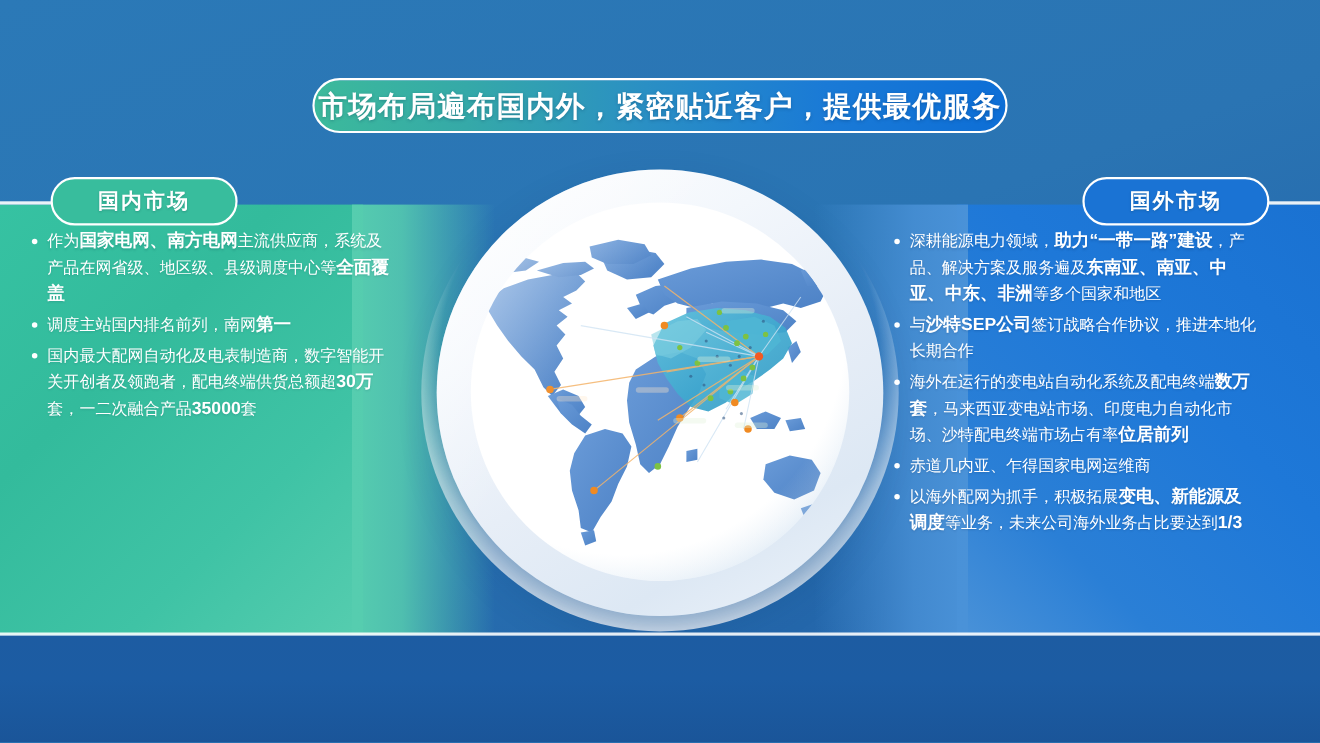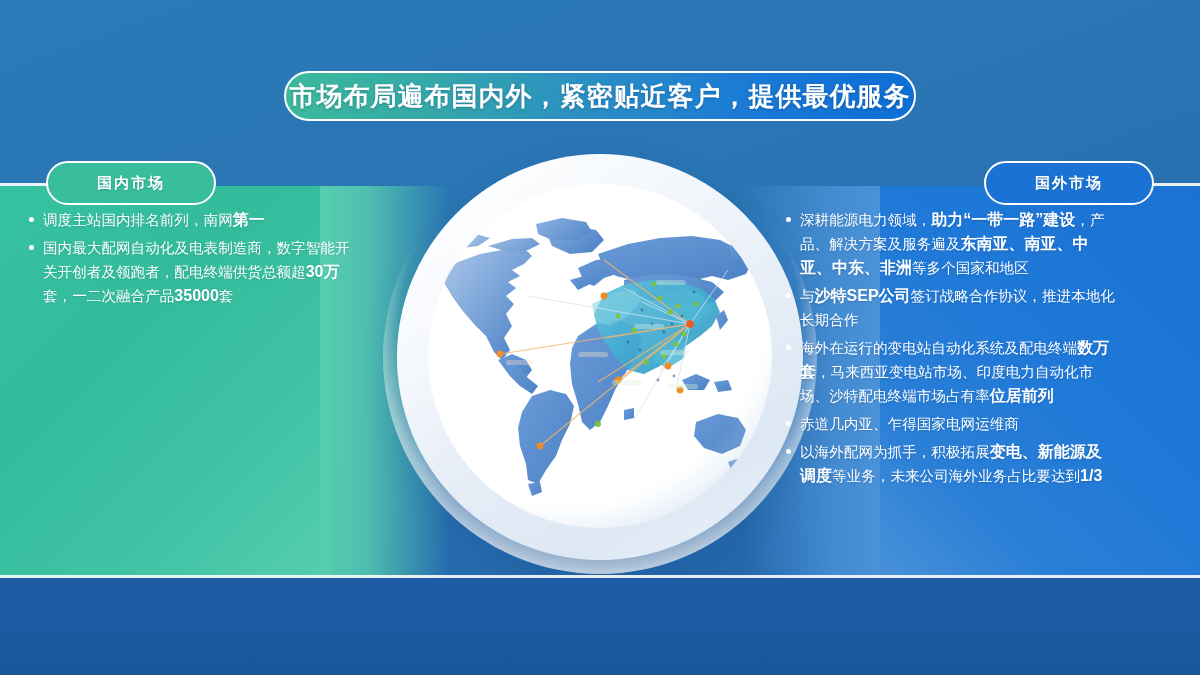--- a/index.html
+++ b/index.html
@@ -95,29 +95,29 @@
     text-shadow:0 1px 3px rgba(0,40,80,.30);
     white-space:nowrap;
   }
 
   
   .badge{
     position:absolute;height:44px;border-radius:24px;border:2.5px solid #ffffff;
     box-sizing:border-box;display:flex;align-items:center;justify-content:center;
     z-index:6;
   }
-  .badge span{color:#fff;font-size:15px;font-weight:bold;letter-spacing:2px;
+  .badge span{color:#fff;font-size:19px;font-weight:bold;letter-spacing:2px;
     text-shadow:0 1px 2px rgba(0,50,60,.25);}
   .badge-left{left:46px;top:161px;width:170px;background:#38bd9d;}
   .badge-right{right:46px;top:161px;width:170px;background:#1a73d4;}
 
   
   .list{position:absolute;top:208px;width:330px;z-index:5;}
   .list-left{left:28px;}
-  .list-right{left:785px;}
+  .list-right{left:812px;}
   .bullet-item{
     position:relative;padding-left:15px;margin-bottom:4px;
     color:#ffffff;font-size:14.6px;line-height:24px;
     text-shadow:0 1px 2px rgba(0,60,70,.18);
   }
   .bullet-item::before{
     content:"";position:absolute;left:1px;top:9px;
     width:5px;height:5px;border-radius:50%;background:#ffffff;
   }
   .bullet-item b{font-weight:bold;font-size:16px;}
@@ -277,20 +277,21 @@
   </div>
 
   <div class="badge badge-left">
     <span>国内市场</span>
   </div>
   <div class="badge badge-right">
     <span>国外市场</span>
   </div>
 
   <div class="list list-left">
+      <div class="bullet-item">作为<b>国家电网、南方电网</b>主流供应商，系统及产品在网省级、地区级、县级调度中心等<b>全面覆盖</b></div>
       <div class="bullet-item">调度主站国内排名前列，南网<b>第一</b></div>
       <div class="bullet-item">国内最大配网自动化及电表制造商，数字智能开关开创者及领跑者，配电终端供货总额超<b>30万</b>套，一二次融合产品<b>35000</b>套</div>
     </div>
   <div class="list list-right">
       <div class="bullet-item">深耕能源电力领域，<b>助力“一带一路”建设</b>，产品、解决方案及服务遍及<b>东南亚、南亚、中亚、中东、非洲</b>等多个国家和地区</div>
       <div class="bullet-item">与<b>沙特SEP公司</b>签订战略合作协议，推进本地化长期合作</div>
       <div class="bullet-item">海外在运行的变电站自动化系统及配电终端<b>数万套</b>，马来西亚变电站市场、印度电力自动化市场、沙特配电终端市场占有率<b>位居前列</b></div>
       <div class="bullet-item">赤道几内亚、乍得国家电网运维商</div>
       <div class="bullet-item">以海外配网为抓手，积极拓展<b>变电、新能源及调度</b>等业务，未来公司海外业务占比要达到<b>1/3</b></div>
     </div>

